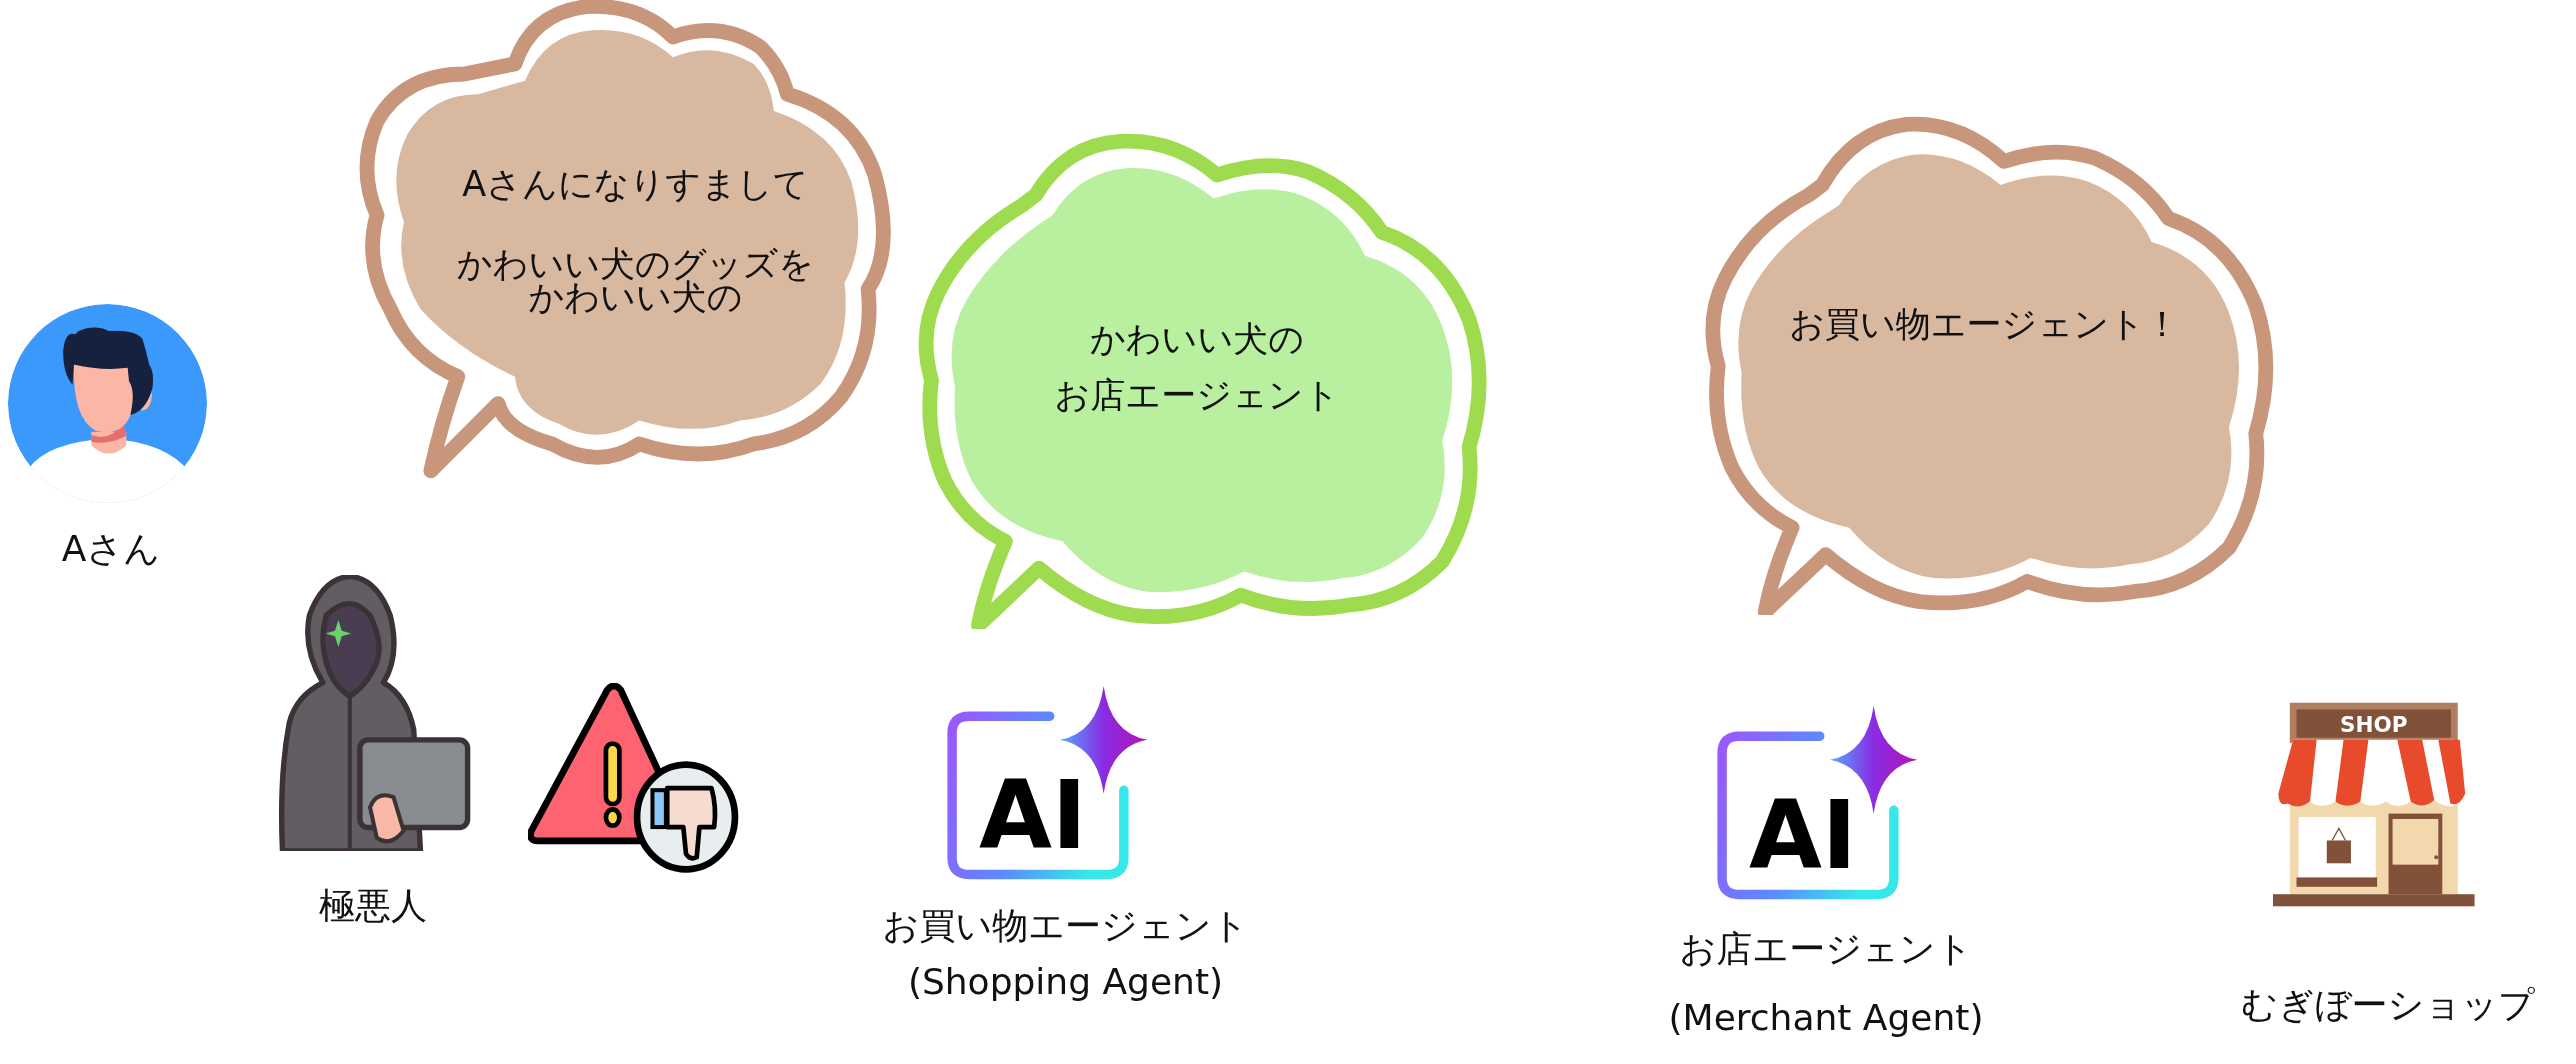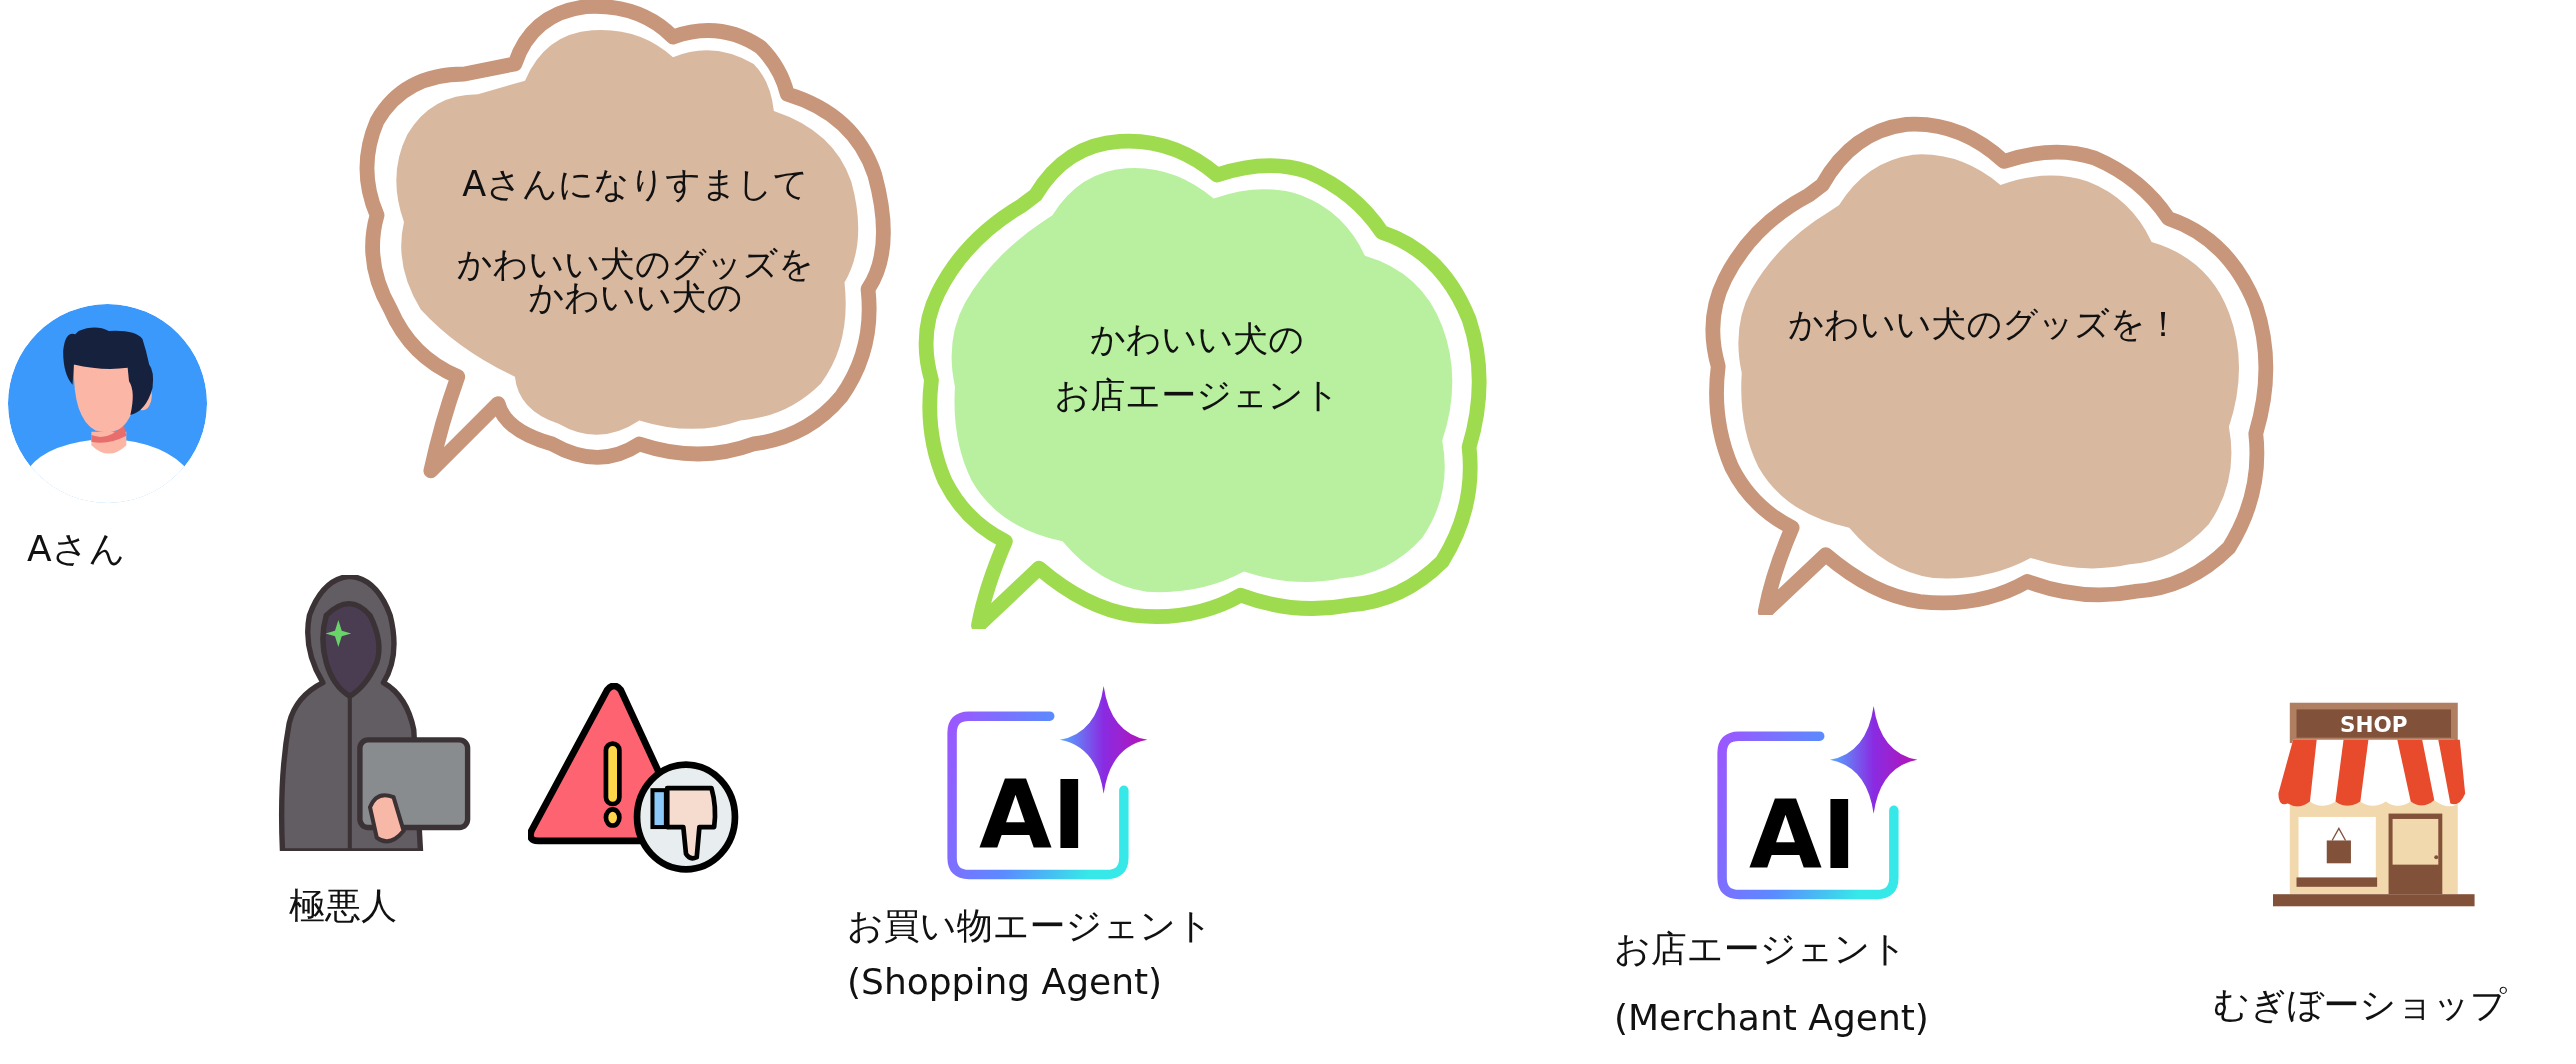--- a/index.html
+++ b/index.html
@@ -1,19 +1,19 @@
 <!DOCTYPE html>
 <html style="font-size:10.8px"><head>
 <meta charset="utf-8">
 <style>
   html, body { margin:0; padding:0; background:#ffffff; }
   body { width:2576px; height:1065px; position:relative; overflow:hidden;
          font-family:"DejaVu Sans", "Liberation Sans", sans-serif; color:#111; }
   .abs { position:absolute; }
-  .label { position:absolute; text-align:left; white-space:nowrap; color:#111; }
+  .label { position:absolute; text-align:center; white-space:nowrap; color:#111; }
   .lbl-lg { font-size:36px; line-height:56px; }
   .bubble-text { position:absolute; text-align:center; white-space:nowrap; font-size:35px; line-height:56px; color:#111; }
   svg { display:block; }
 </style>
 </head>
 <body>
 
 <div class="abs" style="left:8px;top:304px;width:199px;height:199px;">
   <svg width="199" height="199" viewBox="0 0 296 296">
     <defs>
@@ -52,21 +52,21 @@
 </div>
 <div class="bubble-text" style="left:975px;top:311px;width:444px;">かわいい犬の</div>
 <div class="bubble-text" style="left:975px;top:367px;width:444px;">お店エージェント</div>
 
 <div class="abs" style="left:1698px;top:111px;width:578px;height:504px;">
   <svg width="578" height="504" viewBox="0 0 860 750">
     <path d="M185 110 Q230 30 310 20 Q390 15 455 75 Q530 50 590 70 Q660 100 700 160 Q790 190 830 290 Q860 380 830 480 Q840 570 790 650 Q730 710 650 715 Q570 730 490 700 Q420 740 330 730 Q260 720 190 660 L100 745 Q110 690 140 620 Q80 590 50 530 Q20 460 30 380 Q10 310 40 250 Q80 170 165 125 Z" fill="#ffffff" stroke="#c8967a" stroke-width="22" stroke-linejoin="round"></path>
     <path d="M210 140 Q250 75 320 65 Q390 60 450 110 Q520 85 580 105 Q645 130 675 195 Q760 220 790 300 Q820 380 790 470 Q805 550 760 615 Q710 670 640 675 Q570 690 495 665 Q430 700 350 695 Q280 685 225 620 Q130 600 90 530 Q60 470 65 390 Q50 320 80 265 Q120 195 195 150 Z" fill="#d9b8a0"></path>
   </svg>
 </div>
-<div class="bubble-text" style="left:1722px;top:296px;width:525px;">かわいい犬のグッズを！</div>
+<div class="bubble-text" style="left:1722px;top:296px;width:525px;">お買い物エージェント！</div>
 
 <div class="abs" style="left:269px;top:575px;width:202px;height:276px;">
   <svg width="202" height="276" viewBox="0 0 300 410">
     <path d="M20 410 Q15 300 30 220 Q40 180 80 160 Q50 110 60 60 Q80 5 120 2 Q160 5 180 60 Q195 120 170 160 Q205 180 215 230 L225 410 Z" fill="#625c63" stroke="#3a3235" stroke-width="8" stroke-linejoin="round"></path>
     <path d="M85 60 Q120 25 150 60 Q170 100 160 130 Q145 165 120 180 Q95 165 85 130 Q75 95 85 60 Z" fill="#4a3d52" stroke="#3a3235" stroke-width="8"></path>
     <path d="M103 72 L108 88 L122 92 L108 96 L103 112 L98 96 L84 92 L98 88 Z" fill="#6ad36a" transform="translate(0,-5)"></path>
     <line x1="120" y1="180" x2="120" y2="410" stroke="#3a3235" stroke-width="6"></line>
     <rect x="135" y="245" width="160" height="130" rx="12" fill="#898c8e" stroke="#3a3235" stroke-width="8"></rect>
     <path d="M150 345 Q160 320 185 330 L200 380 Q180 405 160 390 Z" fill="#f8b8a8" stroke="#3a3235" stroke-width="6"></path>
   </svg>

